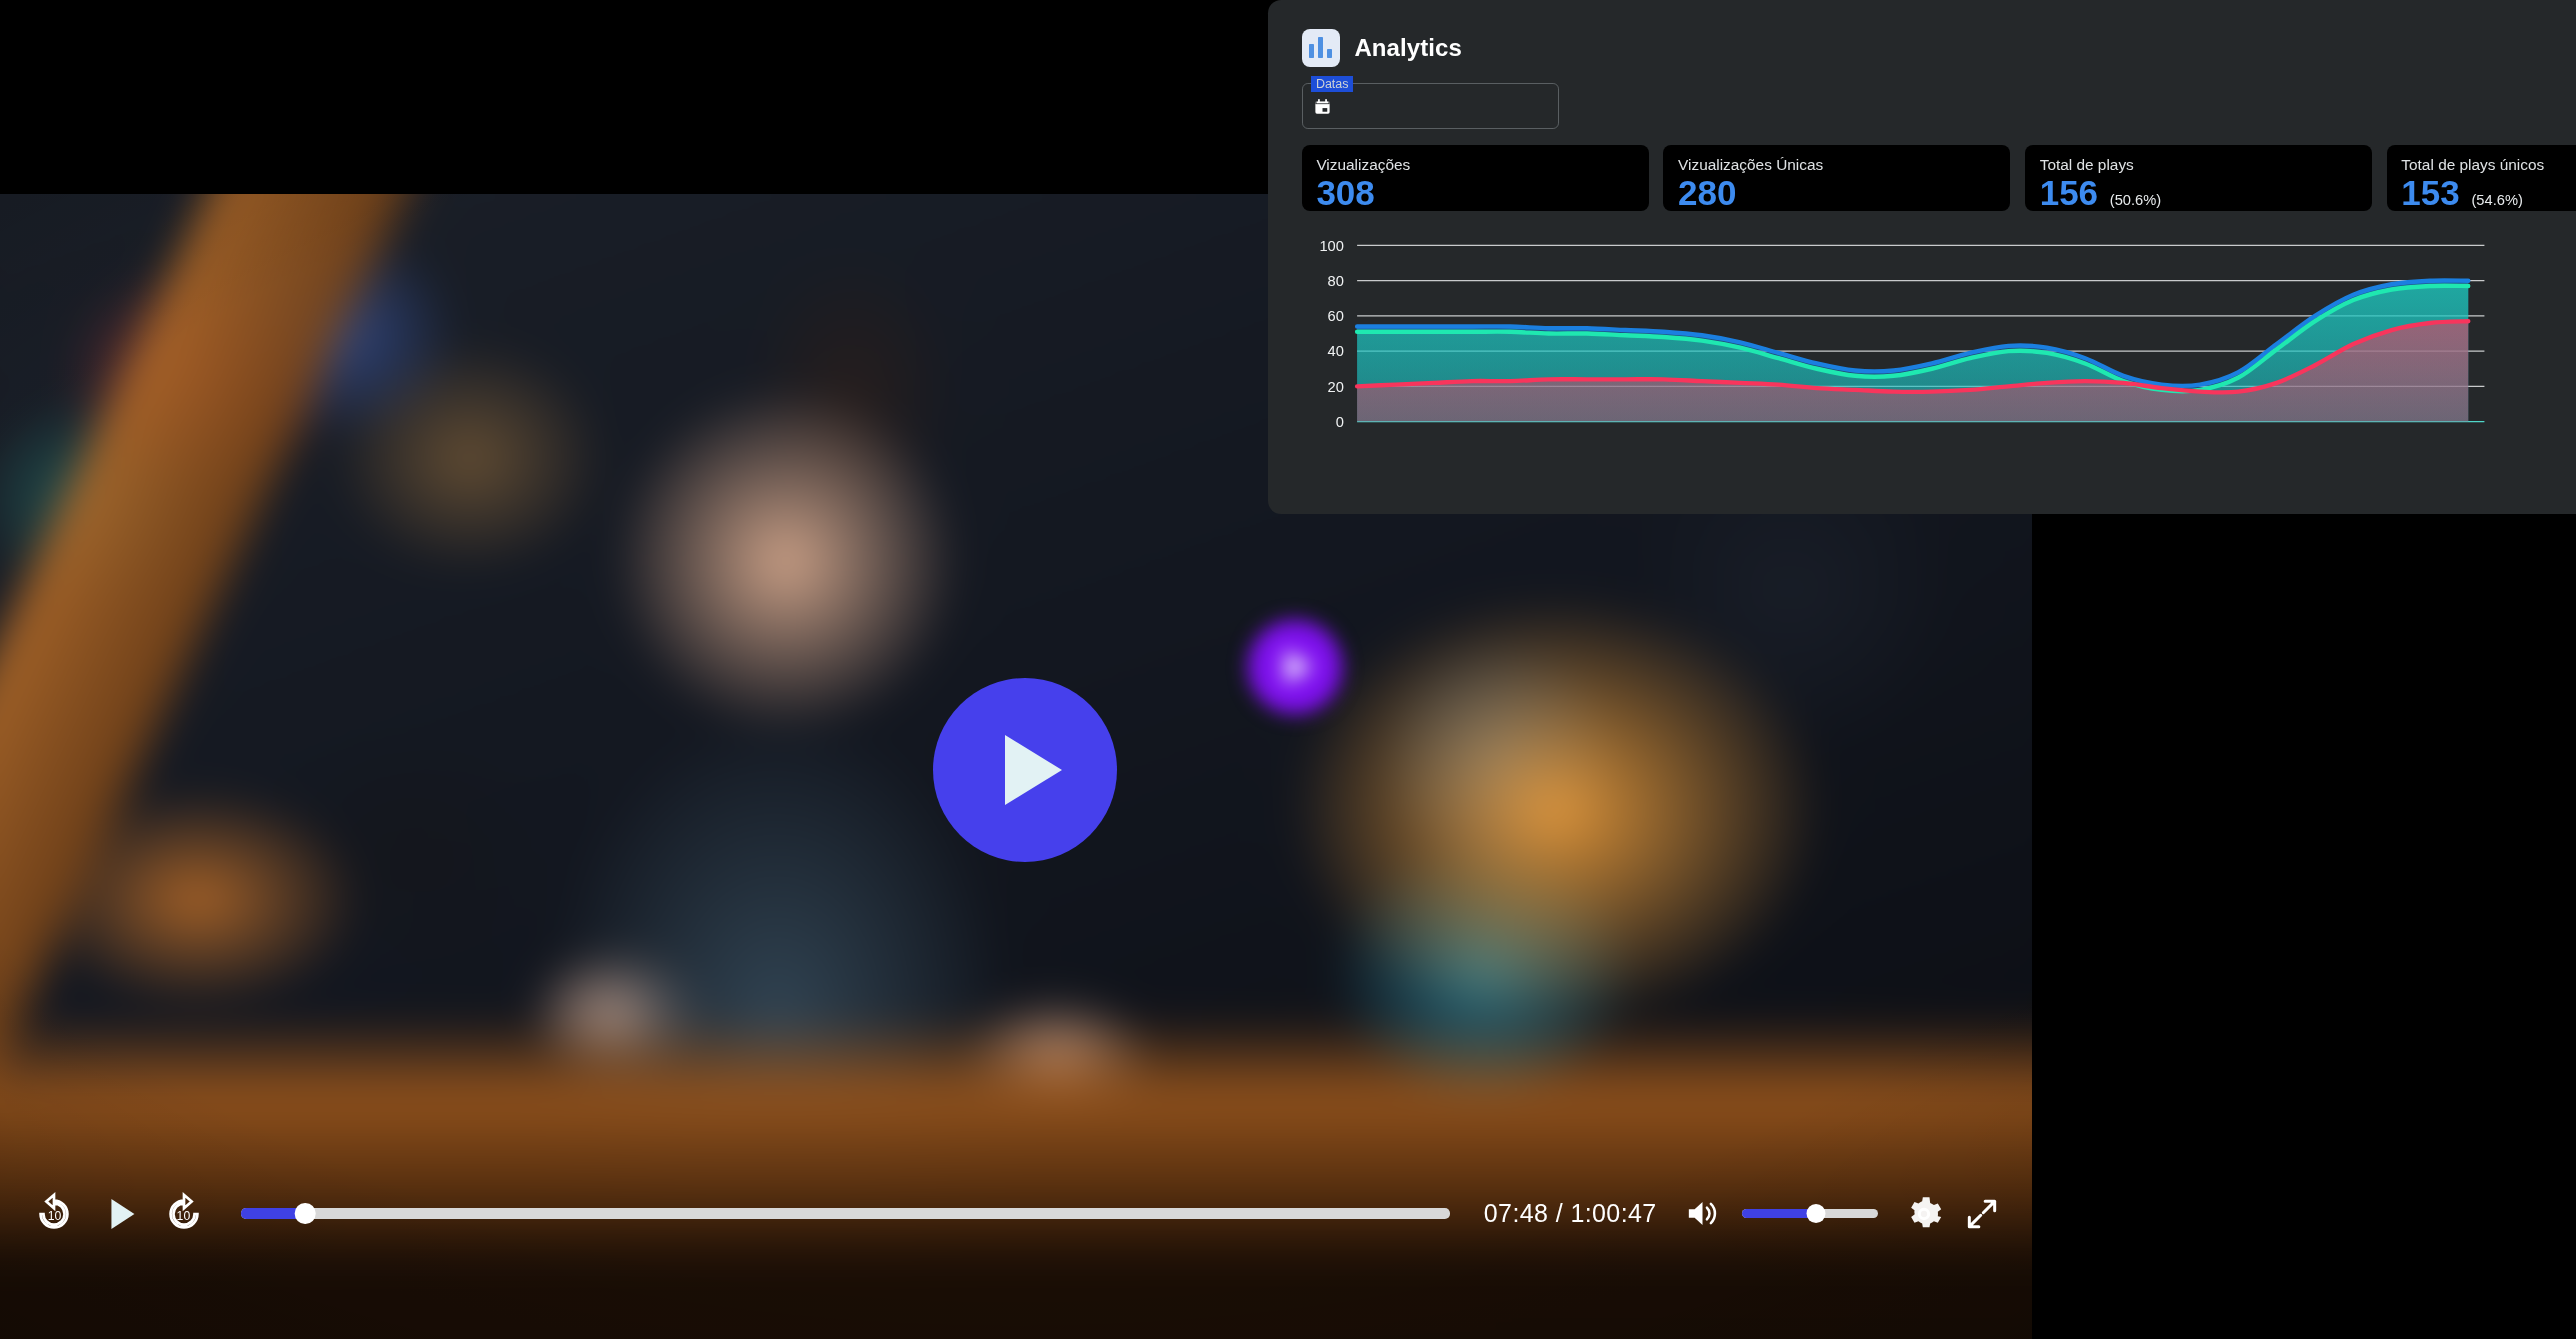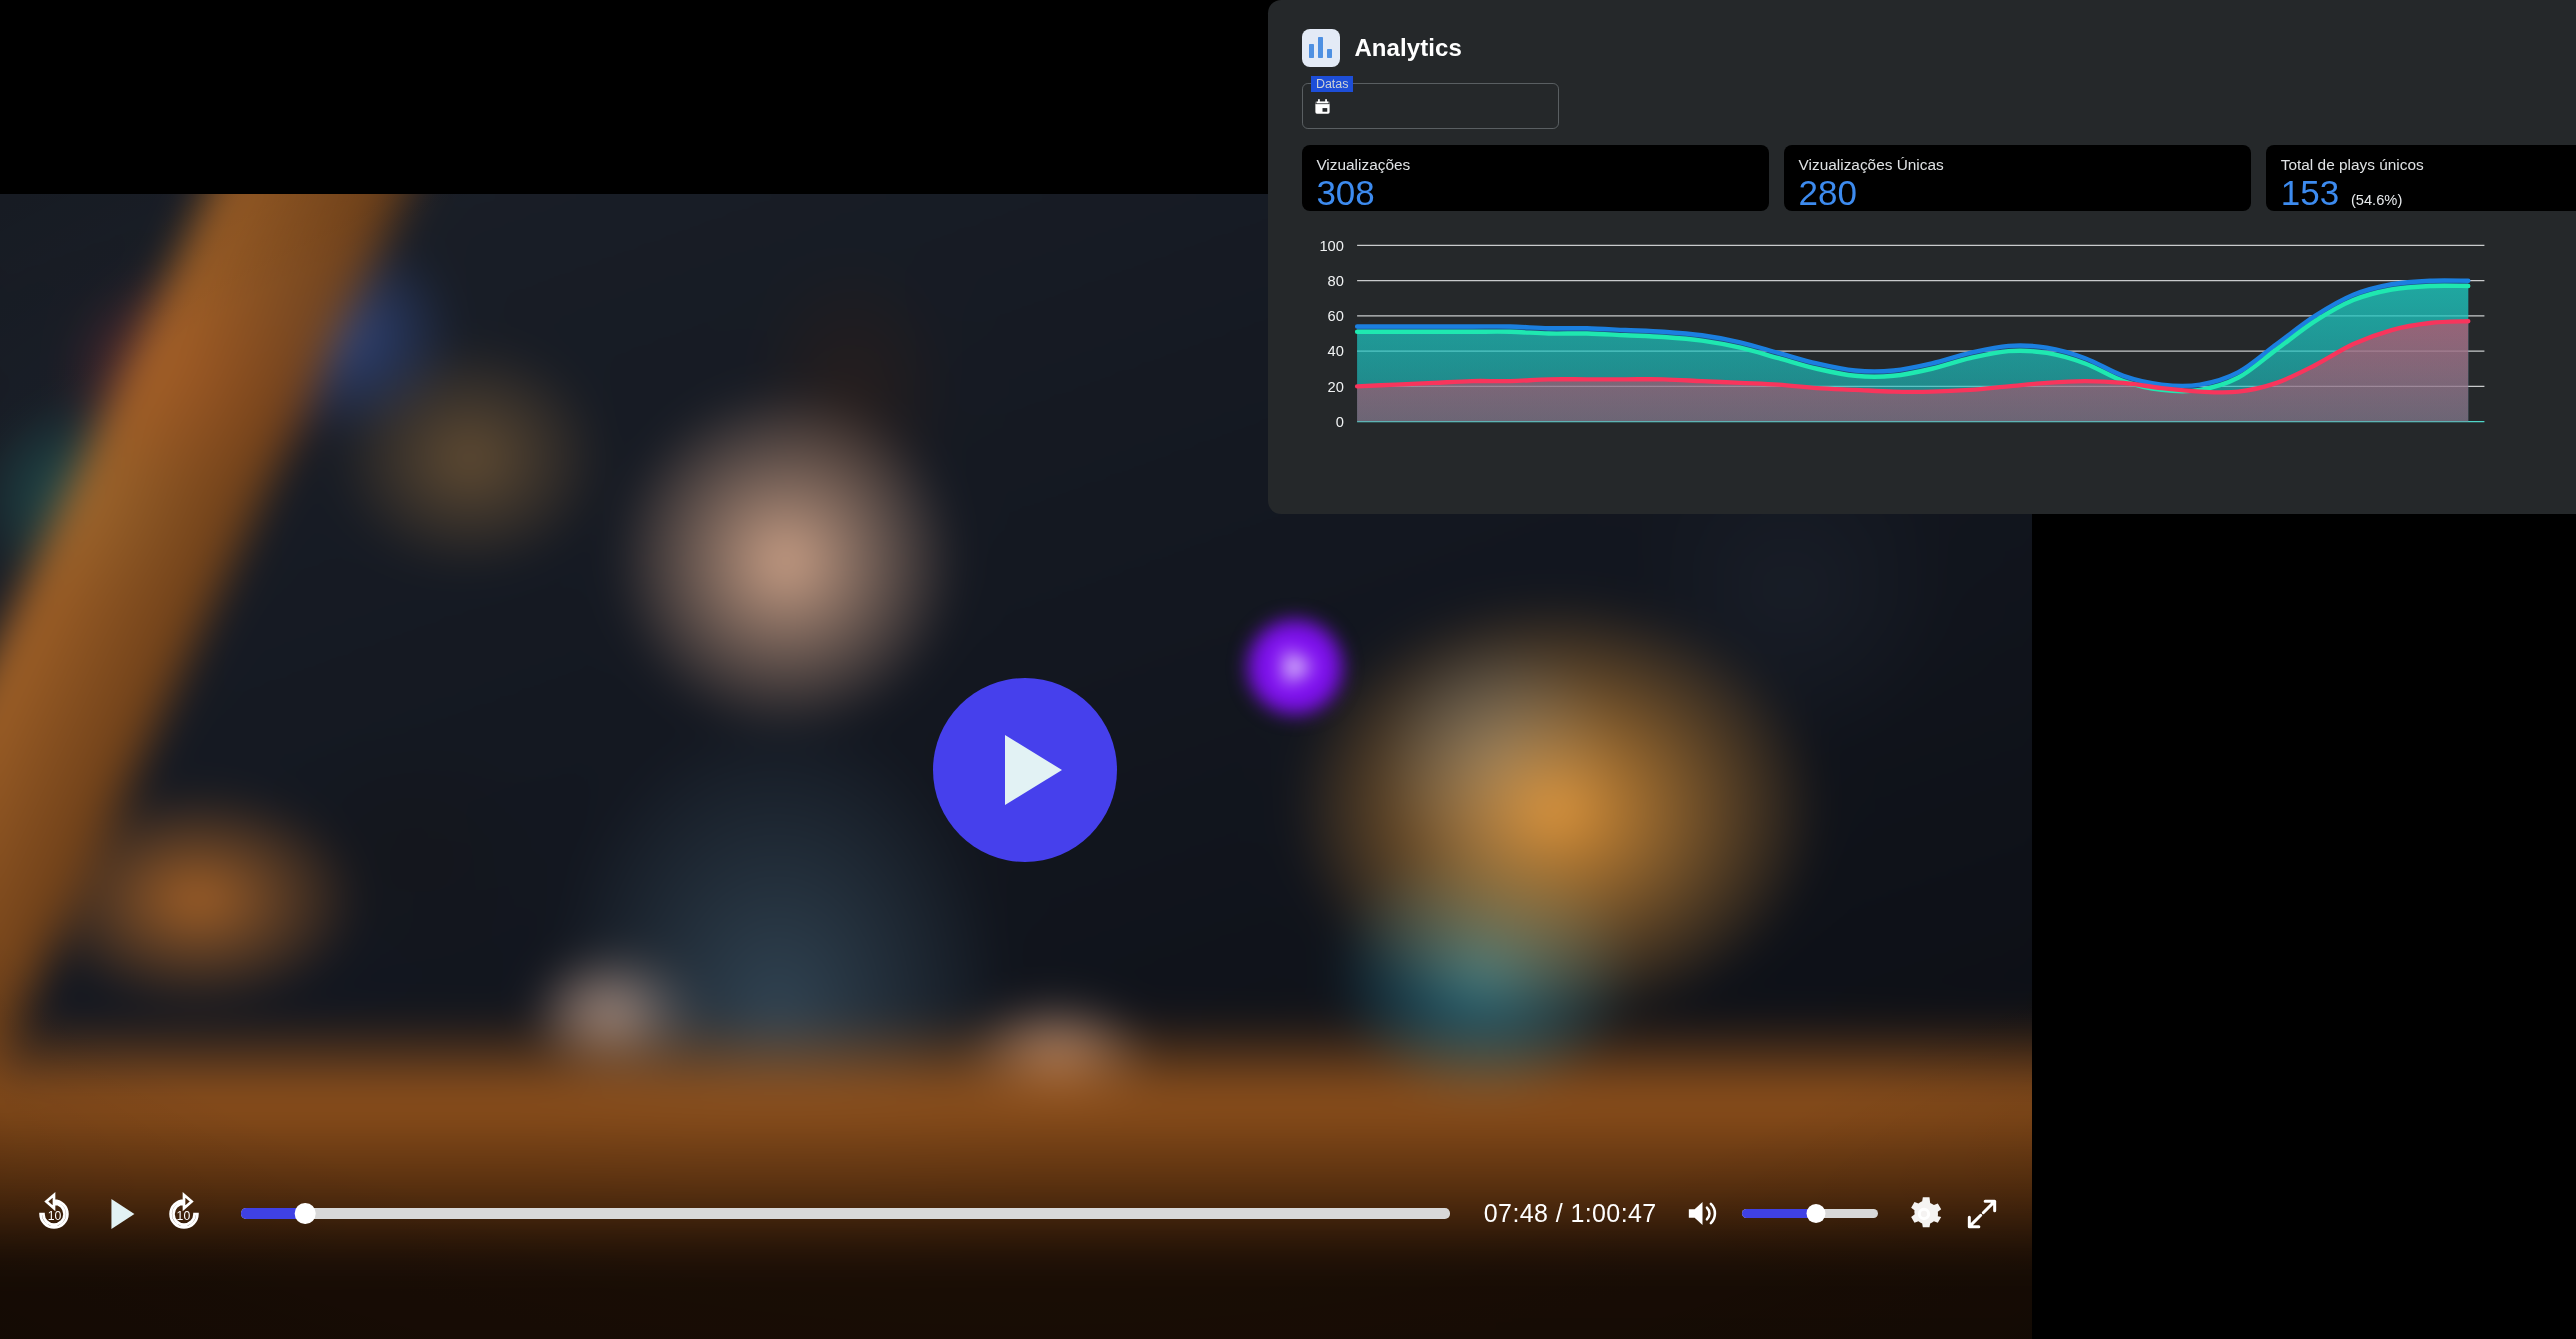--- a/index.html
+++ b/index.html
@@ -145,21 +145,21 @@
   #date-value{color:#e8eaec;font-size:16px;margin-left:8.8px;}
 
   
   #stats{display:flex;gap:14.7px;margin:16px 0 0 7.3px;}
   .stat-card{
     flex:1; height:66px; background:#000000; border-radius:8px;
     padding:9.5px 14.7px 0 14.7px;
   }
   .stat-label{color:#dfe2e4;font-size:15.4px;line-height:19px;}
   .stat-row{display:flex;align-items:baseline;gap:11.7px;}
-  .stat-value{color:#3d8bef;font-size:35px;line-height:38px;font-weight:400;}
+  .stat-value{color:#3d8bef;font-size:35px;line-height:38px;font-weight:700;}
   .stat-pct{color:#e7eaec;font-size:14.7px;}
 
   
   #chart-area{position:relative;margin:20.6px 0 0 0;width:1255px;height:206px;}
   #chart-svg{position:absolute;left:0;top:0;}
 </style>
 </head>
 <body>
 
 <div id="root">
@@ -274,20 +274,27 @@
       </div>
 
       <div class="stat-card">
         <div class="stat-label">Vizualizações Únicas</div>
         <div class="stat-row">
           <div class="stat-value">280</div>
           <div class="stat-pct"></div>
         </div>
       </div>
 
+      <div class="stat-card">
+        <div class="stat-label">Total de plays</div>
+        <div class="stat-row">
+          <div class="stat-value">156</div>
+          <div class="stat-pct">(50.6%)</div>
+        </div>
+      </div>
 
       <div class="stat-card">
         <div class="stat-label">Total de plays únicos</div>
         <div class="stat-row">
           <div class="stat-value">153</div>
           <div class="stat-pct">(54.6%)</div>
         </div>
       </div>
 
     </div>

